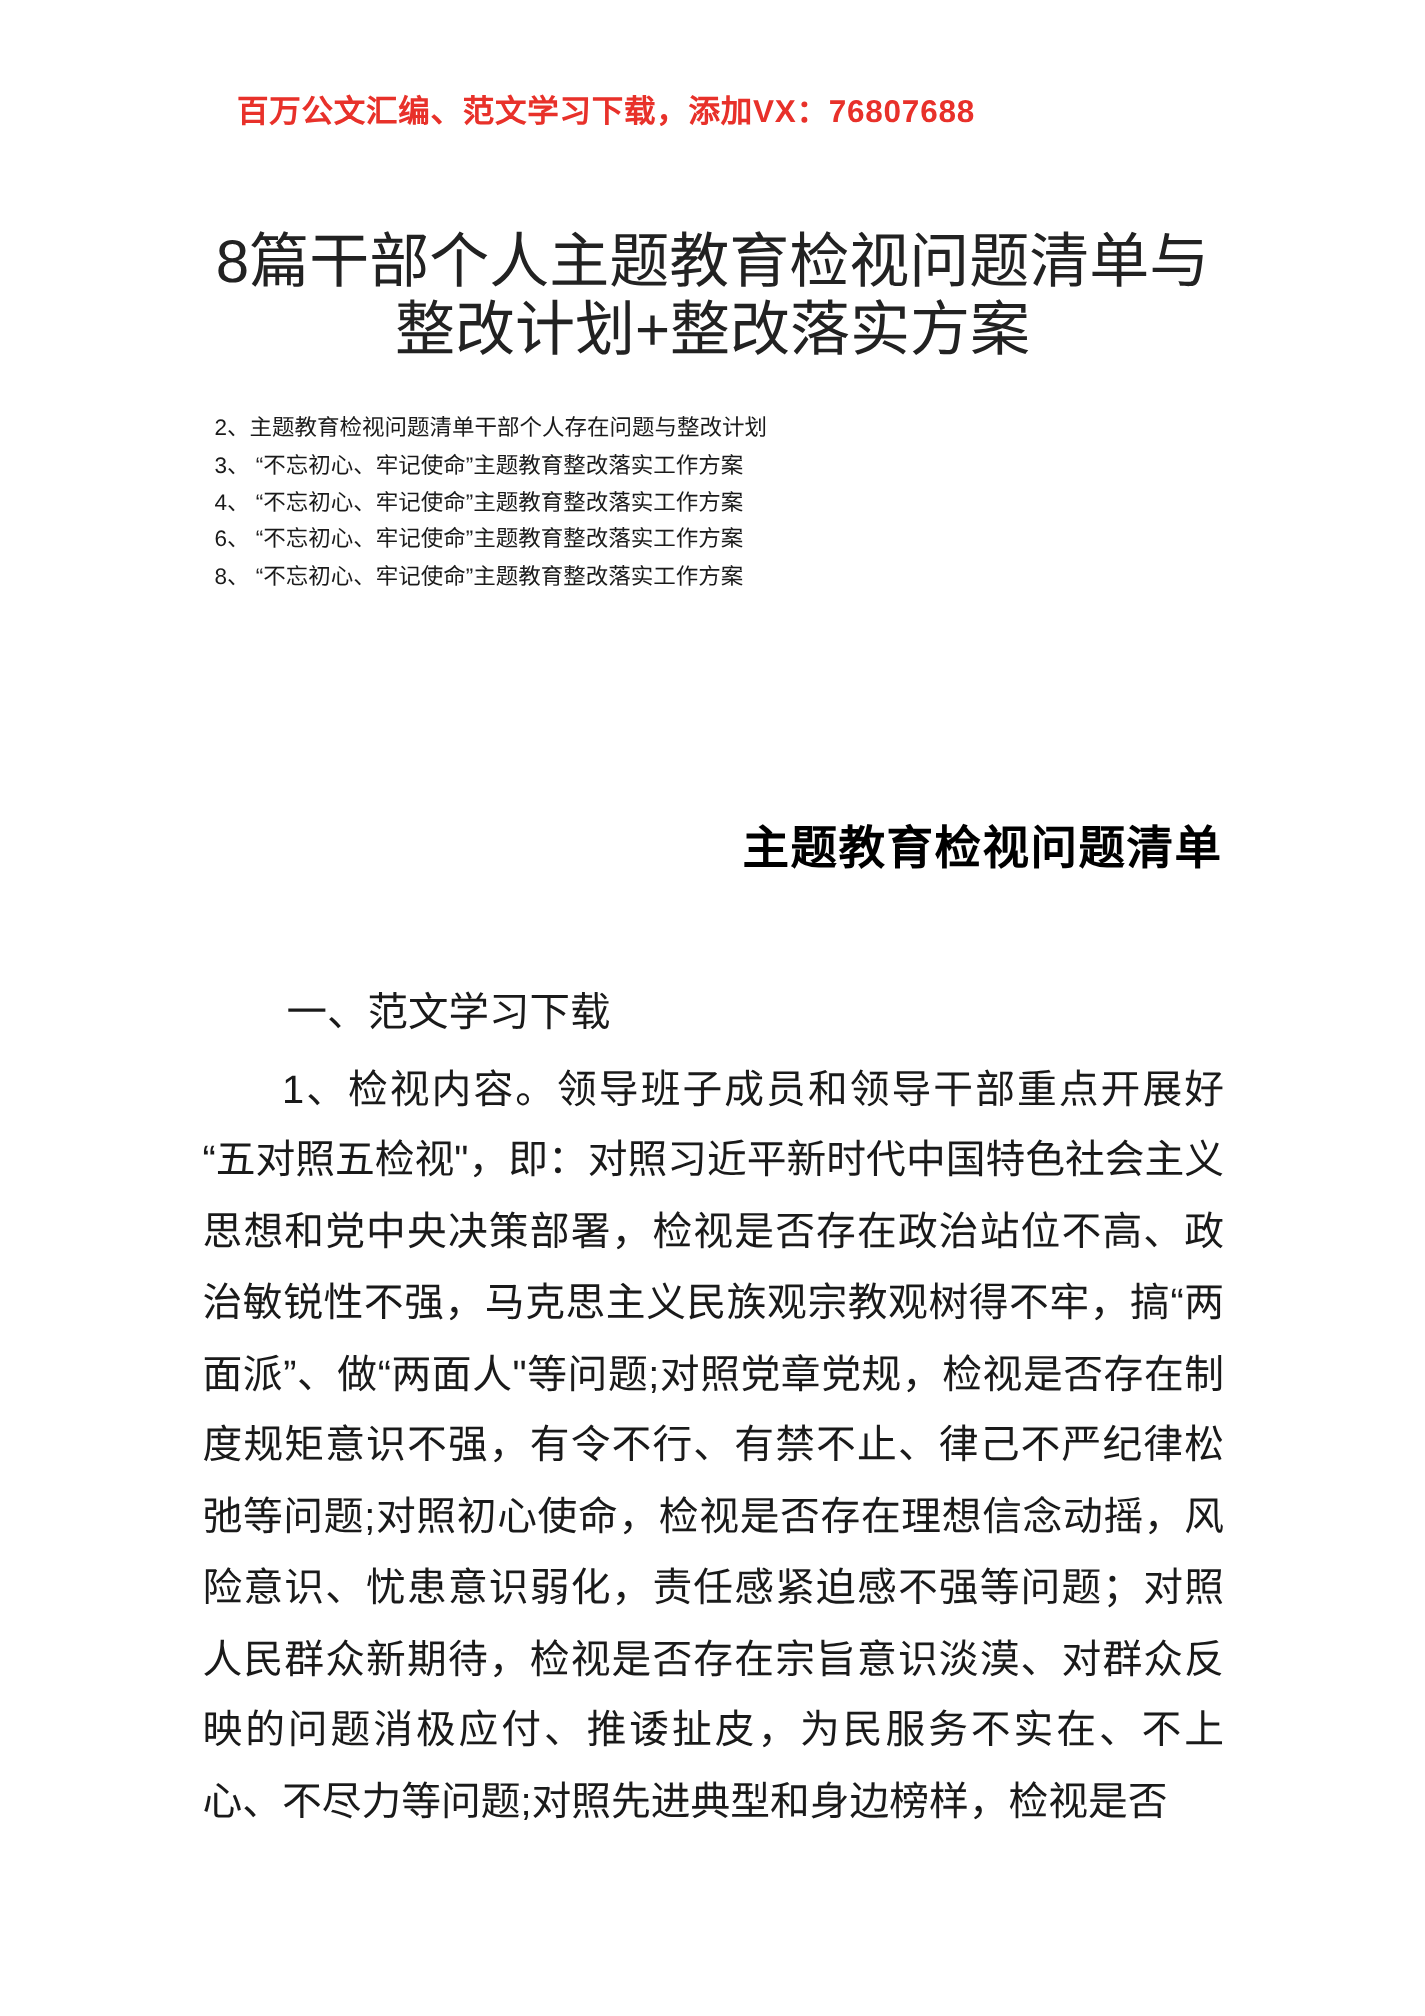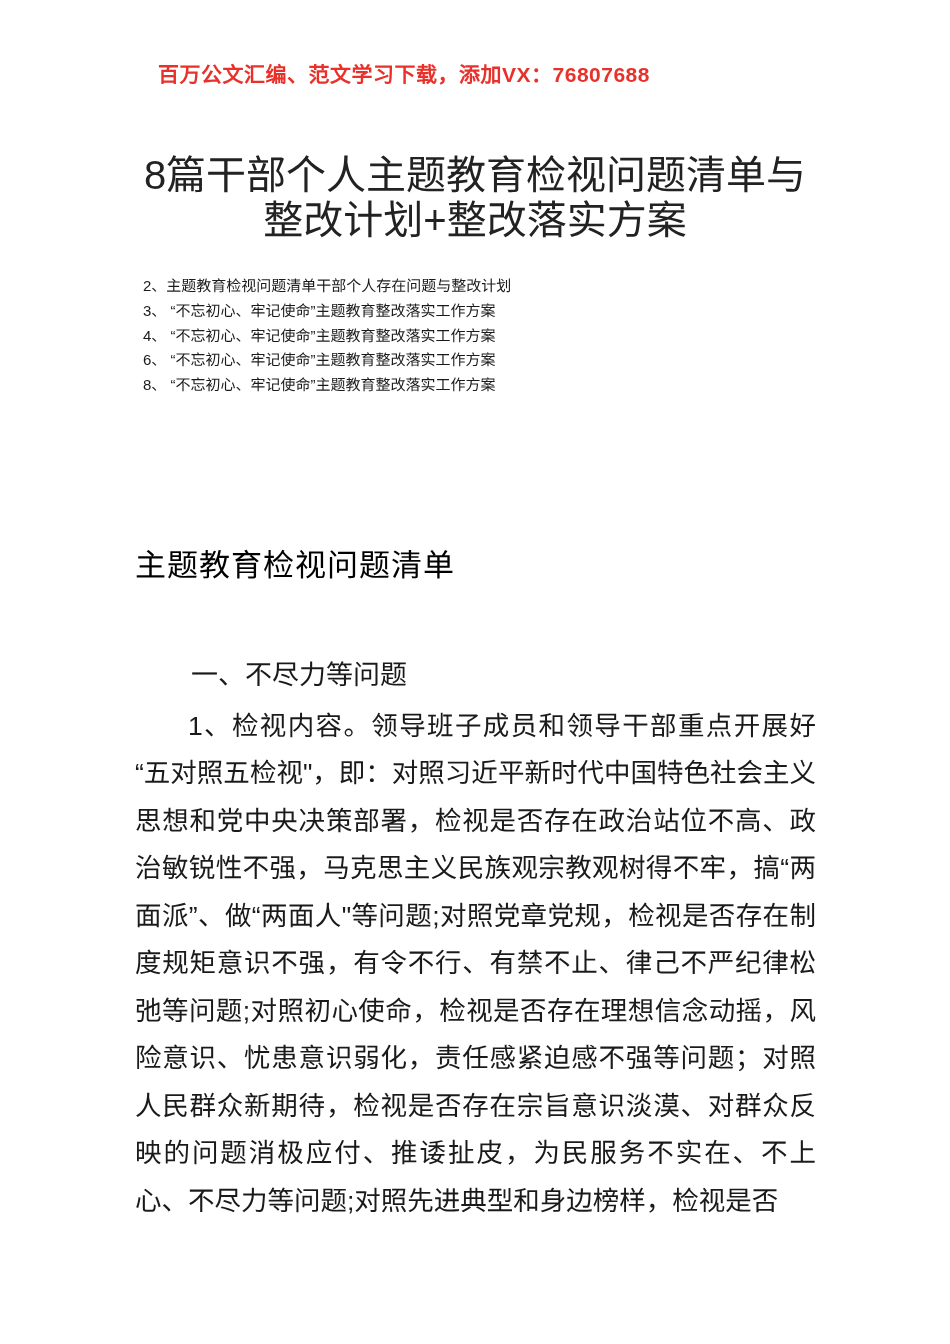--- a/index.html
+++ b/index.html
@@ -68,24 +68,24 @@
   .toc-num {
     display: inline;
   }
 
   
   .section-title {
     position: absolute;
     top: 517px;
     left: 135px;
     width: 680px;
-    text-align: left;
+    text-align: right;
     font-size: 31px;
     line-height: 46px;
-    font-weight: 400;
+    font-weight: 700;
     letter-spacing: 1px;
     color: #000000;
   }
 
   
   .subsection-title {
     position: absolute;
     top: 628px;
     left: 135px;
     width: 690px;
@@ -134,17 +134,17 @@
     <div class="toc-item">
       <span class="toc-num">6、</span><span>  “不忘初心、牢记使命”主题教育整改落实工作方案</span>
     </div>
     <div class="toc-item">
       <span class="toc-num">8、</span><span>  “不忘初心、牢记使命”主题教育整改落实工作方案</span>
     </div>
   </div>
 
   <h2 class="section-title">主题教育检视问题清单</h2>
 
-  <h3 class="subsection-title">一、不尽力等问题</h3>
+  <h3 class="subsection-title">一、范文学习下载</h3>
 
   <p class="body-paragraph">1、检视内容。领导班子成员和领导干部重点开展好“五对照五检视"，即：对照习近平新时代中国特色社会主义思想和党中央决策部署，检视是否存在政治站位不高、政治敏锐性不强，马克思主义民族观宗教观树得不牢，搞“两面派”、做“两面人"等问题;对照党章党规，检视是否存在制度规矩意识不强，有令不行、有禁不止、律己不严纪律松弛等问题;对照初心使命，检视是否存在理想信念动摇，风险意识、忧患意识弱化，责任感紧迫感不强等问题；对照人民群众新期待，检视是否存在宗旨意识淡漠、对群众反映的问题消极应付、推诿扯皮，为民服务不实在、不上心、不尽力等问题;对照先进典型和身边榜样，检视是否</p>
 
 </div>
 
 </body></html>

